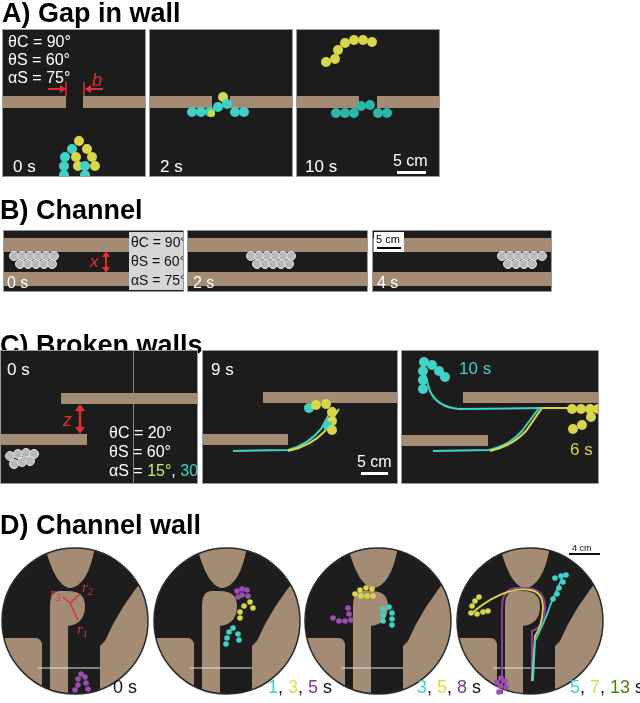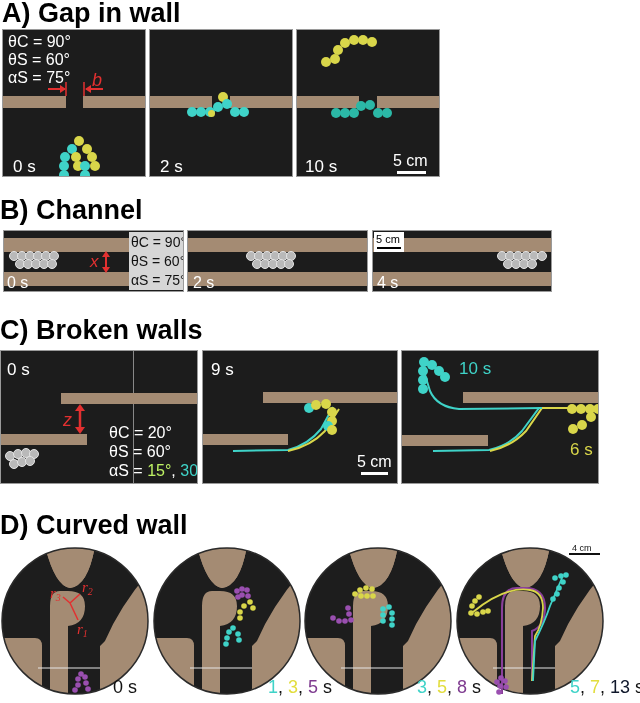--- a/index.html
+++ b/index.html
@@ -146,21 +146,21 @@
     <div class="bead g" style="left:148px;top:20px;"></div>
     <div class="bead g" style="left:156px;top:20px;"></div>
     <div class="bead g" style="left:164px;top:20px;"></div>
   <div class="bead g" style="left:130px;top:28px;"></div>
     <div class="bead g" style="left:138px;top:28px;"></div>
     <div class="bead g" style="left:146px;top:28px;"></div>
     <div class="bead g" style="left:154px;top:28px;"></div>
   <div class="lbl" style="left:4px;top:44px;font-size:16px;">4 s</div>
 </div>
 
-<div class="ptitle" style="left:0px;top:317px;">C) Broken walls</div>
+<div class="ptitle" style="left:0px;top:332px;">C) Broken walls</div>
 
 <div class="panel" style="left:0px;top:350px;width:198px;height:134px;">
   <div style="position:absolute;left:132px;top:0;width:1px;height:134px;background:#888;"></div>
   <div class="wall" style="left:60px;top:42px;width:138px;height:11px;"></div>
   <div class="wall" style="left:0;top:83px;width:86px;height:11px;"></div>
   <div class="lbl red" style="left:62px;top:60px;font-style:italic;font-size:18px;">z</div>
   <svg class="svgabs" width="198" height="134">
     <line x1="79" y1="56" x2="79" y2="80" stroke="#e23030" stroke-width="2.5"></line>
     <polygon points="79,53 74,60 84,60" fill="#e23030"></polygon>
     <polygon points="79,83 74,76 84,76" fill="#e23030"></polygon>
@@ -216,21 +216,21 @@
   <div class="bead y" style="left:174px;top:53px;"></div>
   <div class="bead y" style="left:183px;top:53px;"></div>
   <div class="bead y" style="left:191px;top:53px;"></div>
   <div class="bead y" style="left:184px;top:61px;"></div>
   <div class="bead y" style="left:175px;top:69px;"></div>
   <div class="bead y" style="left:166px;top:73px;"></div>
   <div class="lbl" style="left:57px;top:9px;color:#3fd3c8;">10 s</div>
   <div class="lbl" style="left:168px;top:90px;color:#d9d64a;">6 s</div>
 </div>
 
-<div class="ptitle" style="left:0px;top:512px;">D) Curved wall</div>
+<div class="ptitle" style="left:0px;top:512px;">D) Channel wall</div>
 
 <svg style="position:absolute;left:0;top:546px;" width="150" height="150" viewBox="0 0 150 150">
   <defs>
       <clipPath id="cc1">
         <circle cx="75" cy="75" r="73"></circle>
       </clipPath>
     </defs>
   <g clip-path="url(#cc1)">
     <rect width="150" height="150" fill="#a48b73"></rect>
     <path d="M 0 0 L 45 0 Q 55 40 70 42 Q 88 40 95 0 L 150 0 L 150 25 Q 120 60 105 95 L 100 100 L 100 150 L 68 150 L 68 80 Q 85 78 85 60 Q 85 45 68 45 L 60 45 Q 50 45 50 60 L 50 150 L 42 150 L 42 100 Q 42 92 35 92 L 0 92 Z" fill="#1d1d1d"></path>
@@ -384,17 +384,17 @@
   <g fill="#9a4fb0">
       <circle cx="42" cy="136" r="2.8"></circle>
       <circle cx="46" cy="132" r="2.8"></circle>
       <circle cx="50" cy="135" r="2.8"></circle>
       <circle cx="45" cy="140" r="2.8"></circle>
       <circle cx="51" cy="141" r="2.8"></circle>
       <circle cx="44" cy="146" r="2.8"></circle>
     </g>
 </svg>
 <div class="dlbl" style="left:570px;top:678px;">
-  <span style="color:#3fd3c8">5</span><span style="color:#111">, </span><span style="color:#e2dd3c">7</span><span style="color:#111">, </span><span style="color:#0f172a">13</span><span style="color:#111"> s</span>
+  <span style="color:#3fd3c8">5</span><span style="color:#111">, </span><span style="color:#e2dd3c">7</span><span style="color:#111">, </span><span style="color:#4d7c0f">13</span><span style="color:#111"> s</span>
 </div>
 
 <div style="position:absolute;left:572px;top:543px;font-size:9px;color:#111;">4 cm</div>
 <div class="scalebar" style="left:569px;top:553px;width:31px;height:1.5px;background:#111;"></div>
 
 </body></html>

